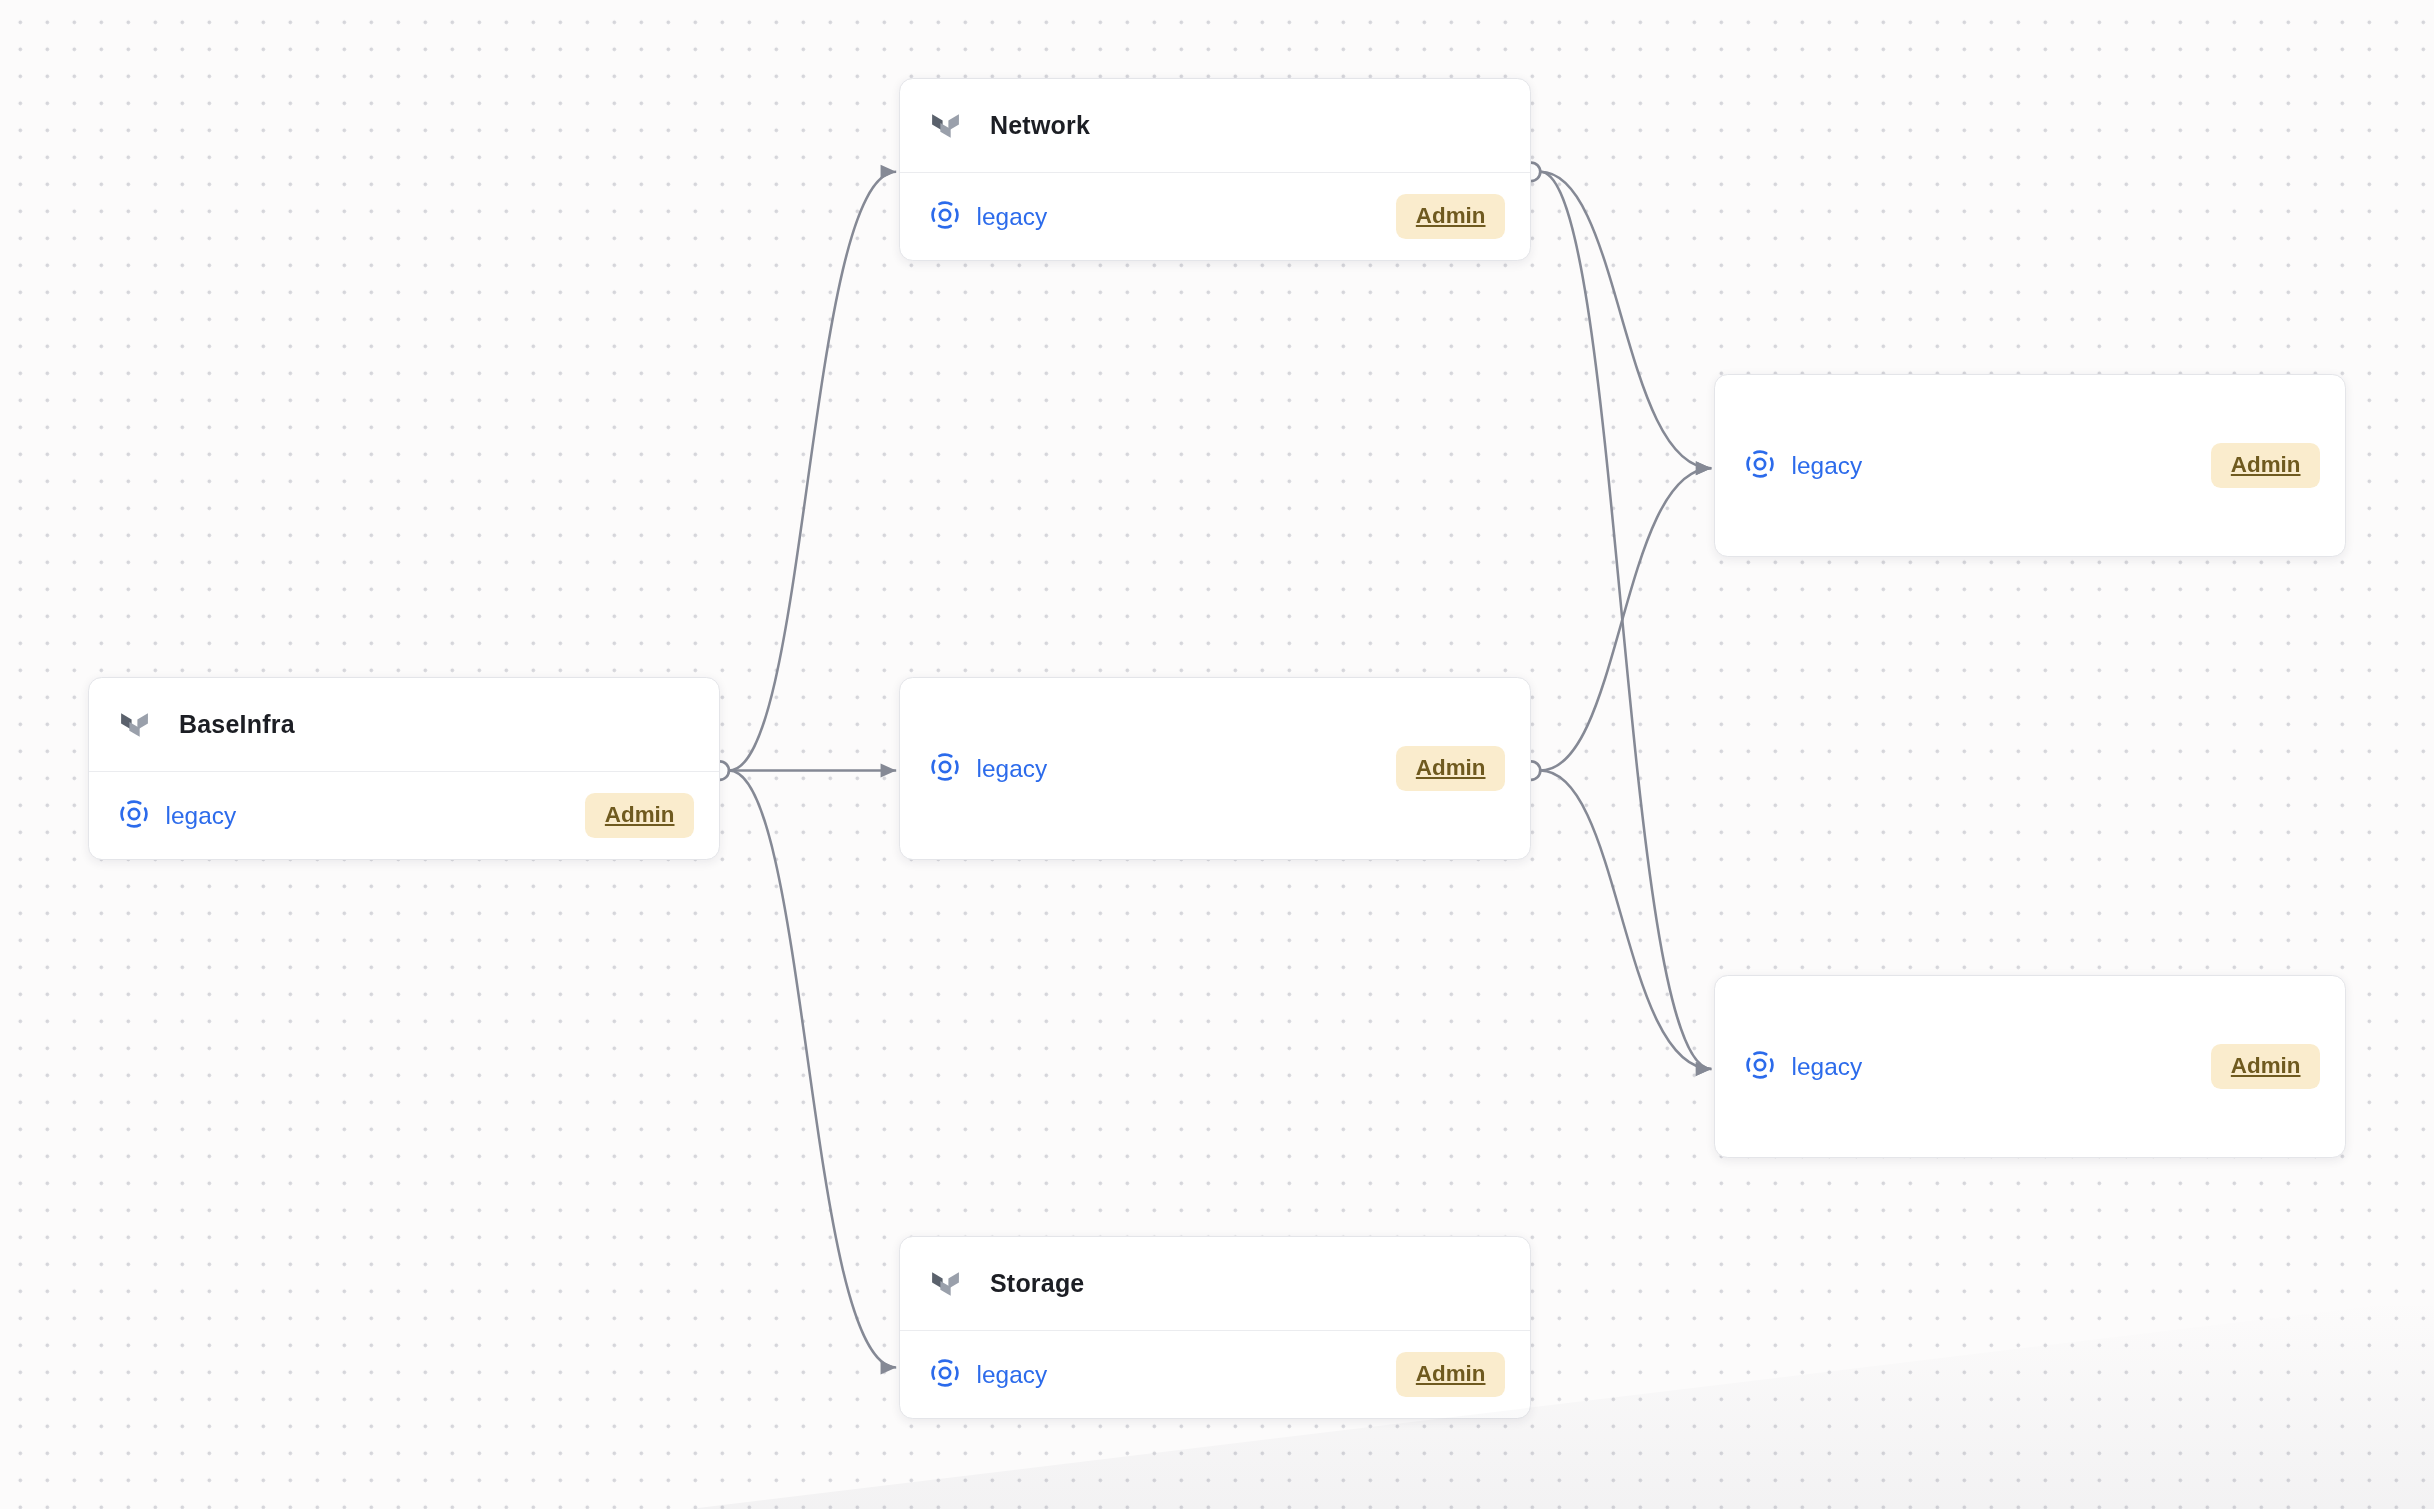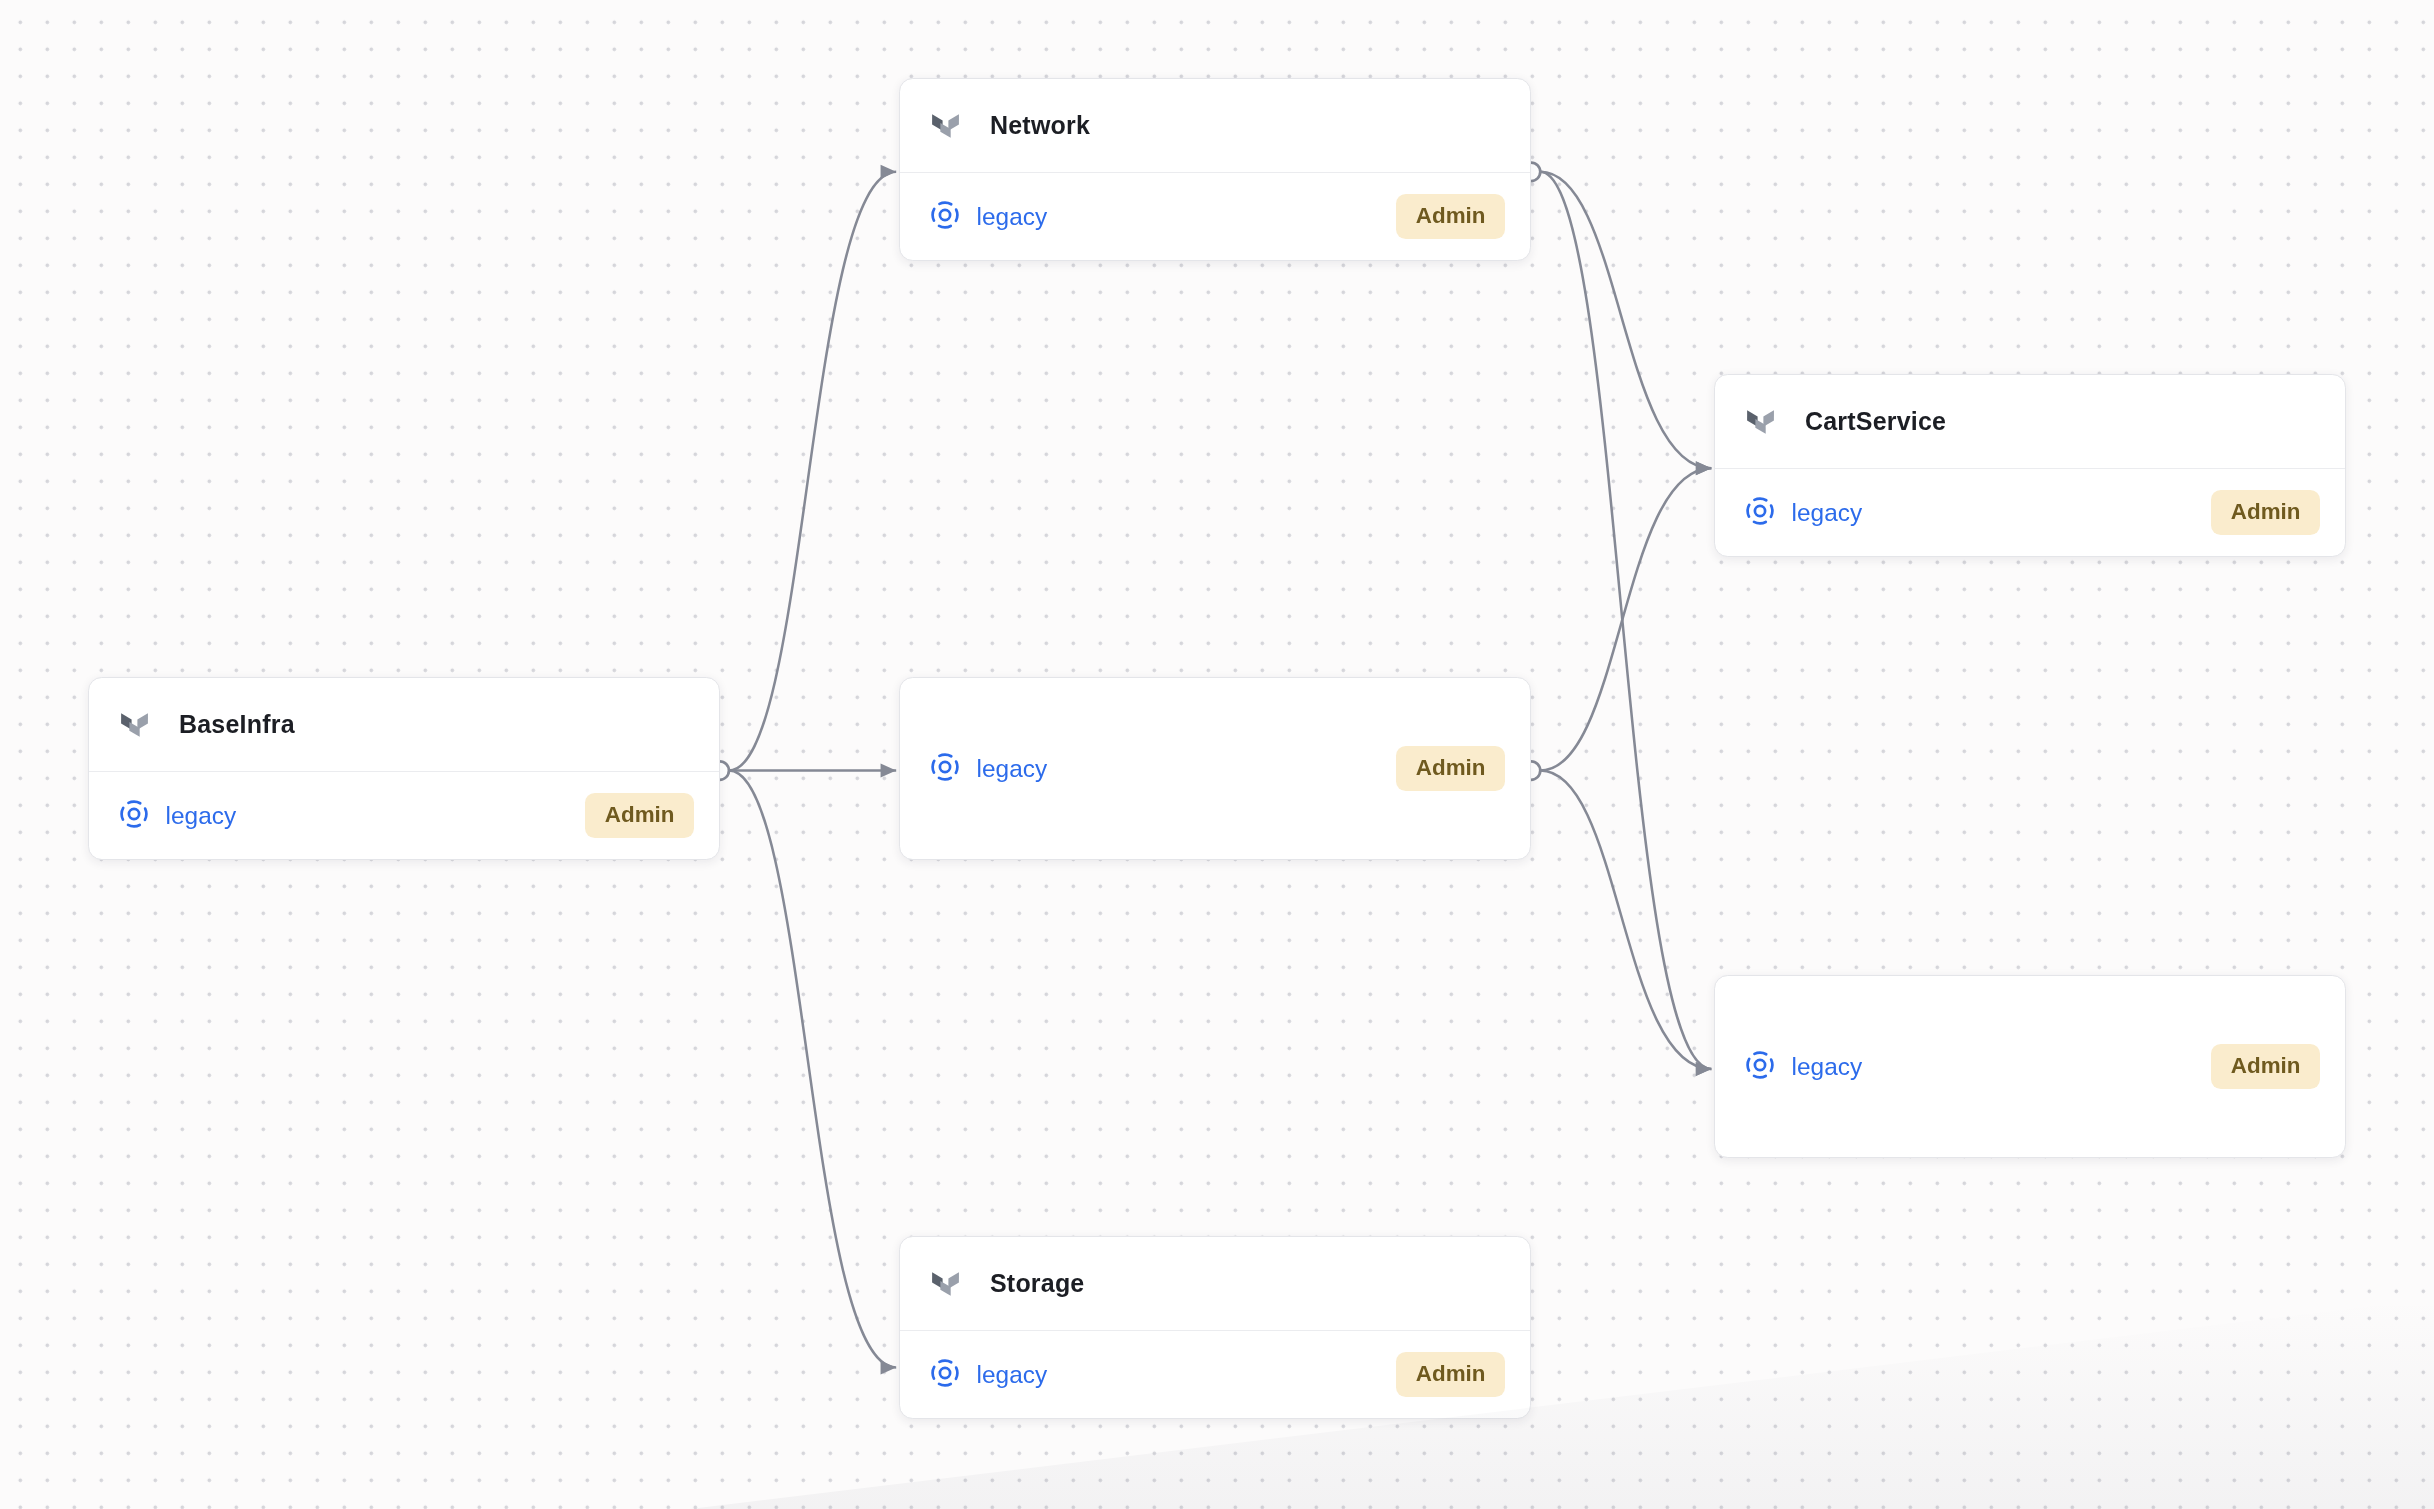--- a/index.html
+++ b/index.html
@@ -59,20 +59,21 @@
     color:var(--accent,#2c6beb);text-decoration:none;cursor:pointer;
   }
   .ws-label{font-size:24.4px;}
   .badge{
     margin-left:auto;
     background:var(--badge-bg,#faeccd);
     color:var(--badge-text,#6f5a1f);
     font-size:22.4px;font-weight:700;
     padding:8.8px 19.5px;border-radius:9.8px;
     line-height:1.2;
+    text-decoration:underline;
   }
 </style>
 </head>
 <body>
 
 <div class="canvas">
   <svg class="edge-layer" id="edge-layer" xmlns="http://www.w3.org/2000/svg" viewBox="0 0 2496 1548" width="2434" height="1510">
     <defs>
       <marker id="arrowhead" markerUnits="userSpaceOnUse" markerWidth="24" markerHeight="24" refX="19" refY="11" orient="auto">
         <path d="M3,3.8 L19,11 L3,18.2 Z"></path>
@@ -174,30 +175,20 @@
             <circle cx="16" cy="16" r="12.4" fill="none" stroke="var(--accent,#2c6beb)" stroke-width="2.7" stroke-linecap="round" stroke-dasharray="12.2 7.28" stroke-dashoffset="6.1"></circle>
             <circle cx="16" cy="16" r="5.1" fill="none" stroke="var(--accent,#2c6beb)" stroke-width="2.7"></circle>
           </svg>
         </span>
         <span class="ws-label">legacy</span>
       </a>
       <span class="badge">Admin</span>
     </div>
   </div>
       <div class="node" style="left: 1714px; top: 374px;">
-    <div class="node-header">
-      <span class="tf-icon">
-        <svg width="33" height="33" viewBox="0 0 32 32" xmlns="http://www.w3.org/2000/svg">
-          <polygon points="3,5.2 13.2,11.1 13.2,21 3,15.1" fill="var(--tf-dark,#5a616c)"></polygon>
-          <polygon points="29,5.2 18.8,11.1 18.8,21 29,15.1" fill="var(--tf-light,#9aa0ab)"></polygon>
-          <polygon points="11,13.6 21,19.4 21,27.8 11,22" fill="var(--tf-light,#9aa0ab)"></polygon>
-        </svg>
-      </span>
-      <span class="node-title">CartService</span>
-    </div>
     <div class="node-body">
       <a class="ws-link">
         <span class="ws-icon">
           <svg width="32" height="32" viewBox="0 0 32 32" xmlns="http://www.w3.org/2000/svg">
             <circle cx="16" cy="16" r="12.4" fill="none" stroke="var(--accent,#2c6beb)" stroke-width="2.7" stroke-linecap="round" stroke-dasharray="12.2 7.28" stroke-dashoffset="6.1"></circle>
             <circle cx="16" cy="16" r="5.1" fill="none" stroke="var(--accent,#2c6beb)" stroke-width="2.7"></circle>
           </svg>
         </span>
         <span class="ws-label">legacy</span>
       </a>

